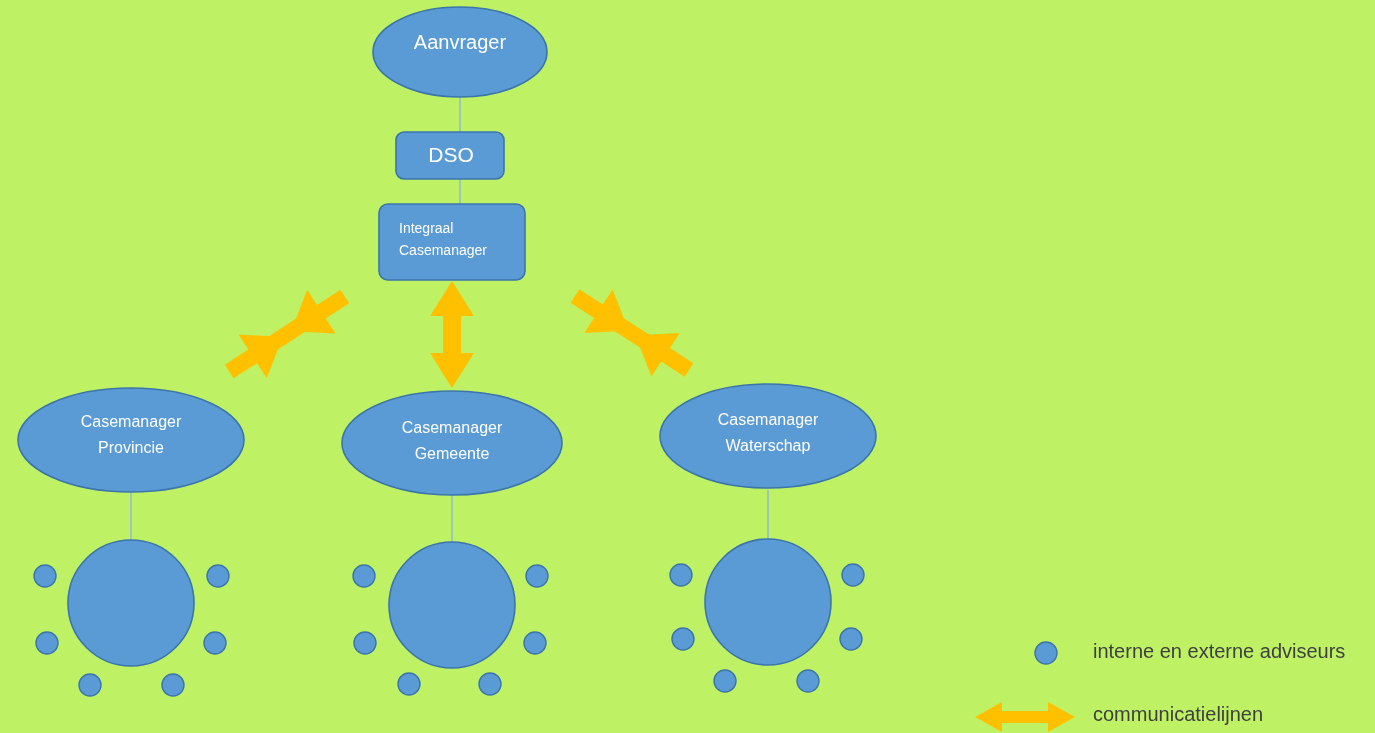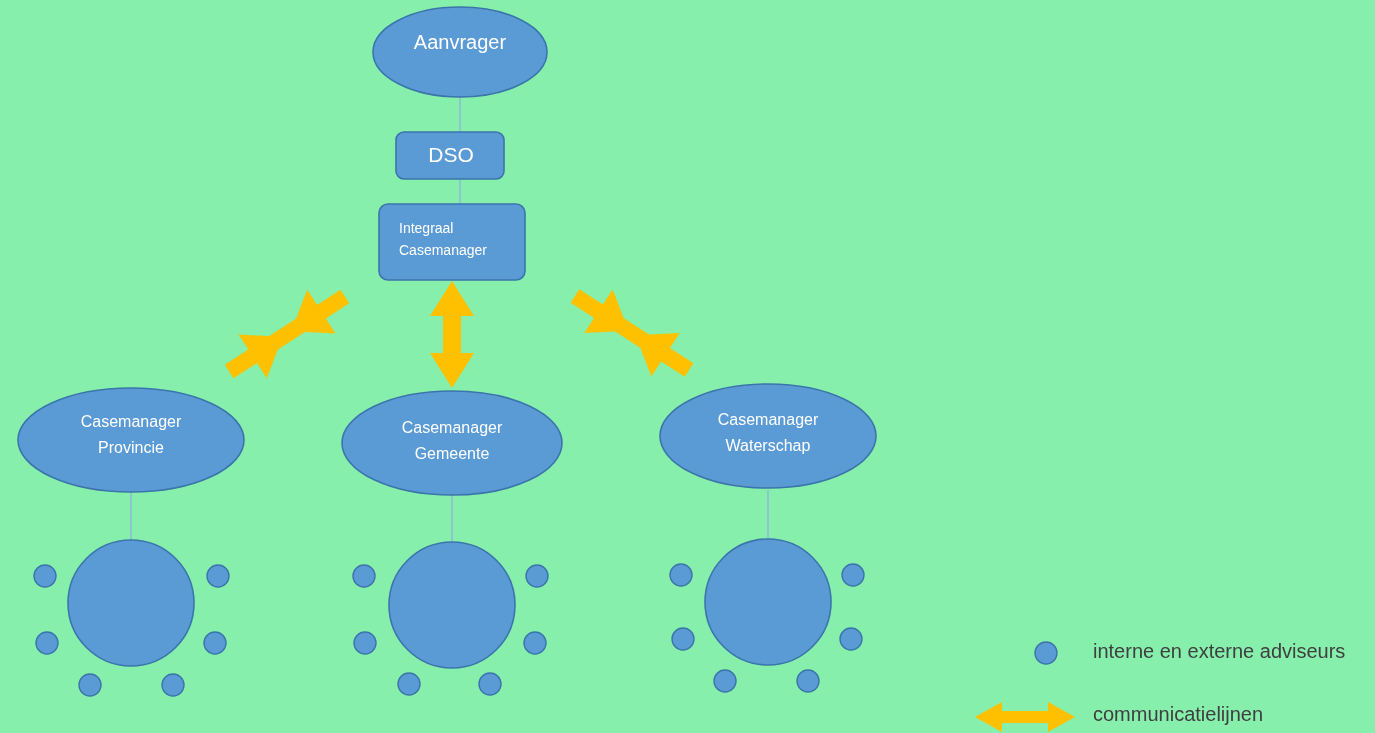--- a/index.html
+++ b/index.html
@@ -8,21 +8,21 @@
     padding: 0;
     background: #ffffff;
   }
   body {
     font-family: "Liberation Sans", sans-serif;
   }
   #diagram-root {
     position: relative;
     width: 1375px;
     height: 733px;
-    background: #86efac;
+    background: #bef264;
     overflow: hidden;
   }
   #diagram-svg {
     position: absolute;
     left: 0;
     top: 0;
     width: 1375px;
     height: 733px;
   }
   .node-label {

